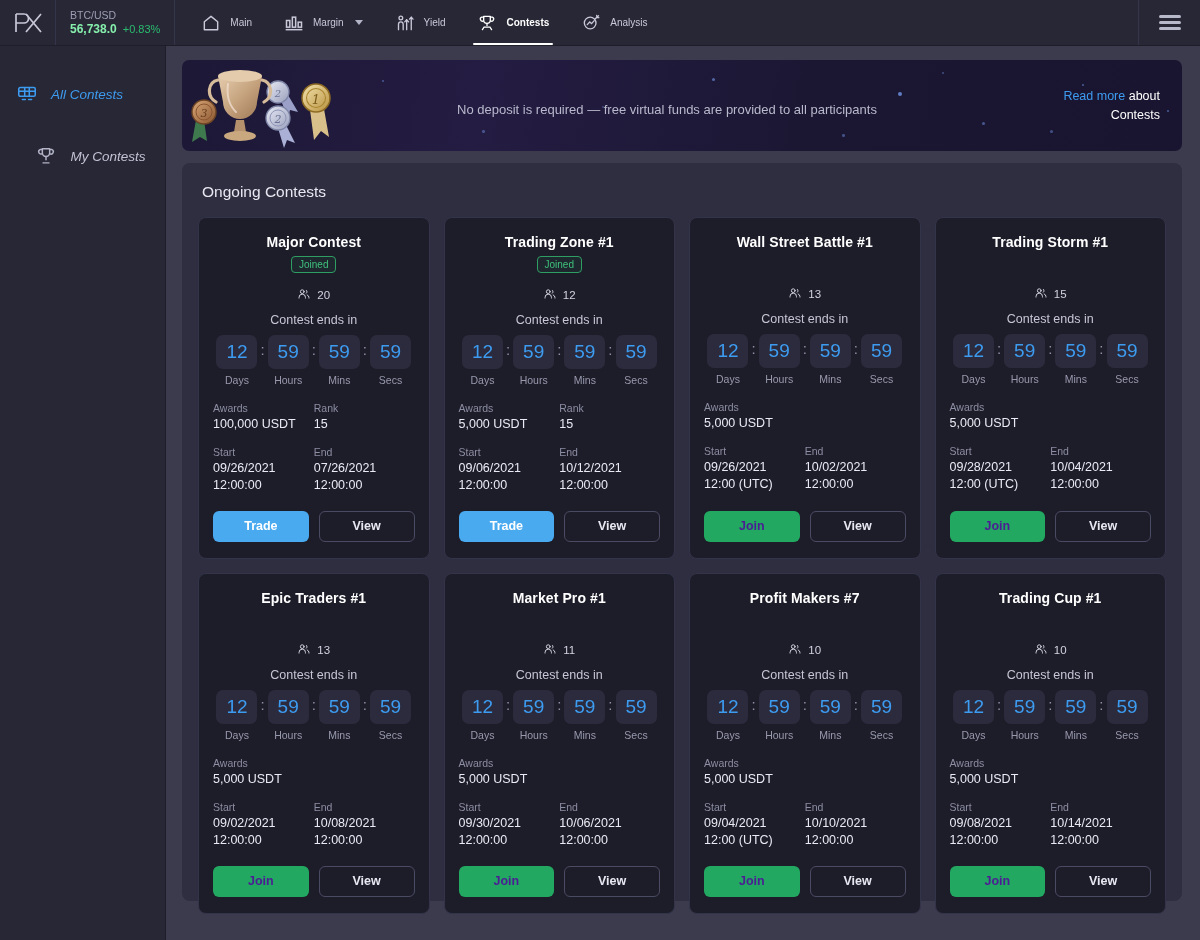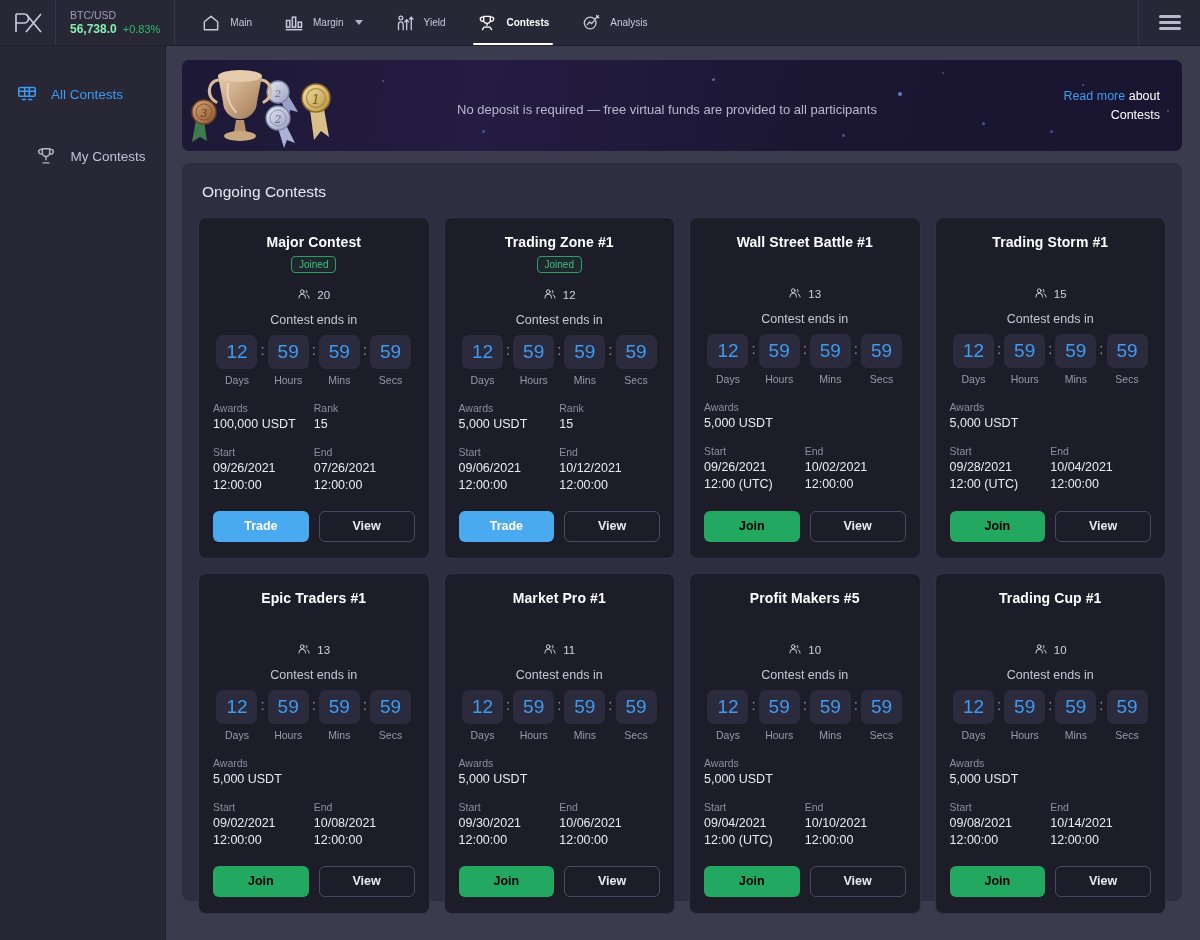--- a/index.html
+++ b/index.html
@@ -50,20 +50,21 @@
   .burger i { display: block; width: 22px; height: 2.6px; background: #b9b9cc; border-radius: 2px; margin: 3.4px 0; }
 
   
   .body { flex: 1; display: flex; min-height: 0; }
 
   
   .sidebar {
     width: 166px; flex: 0 0 166px; background: #272736;
     display: flex; flex-direction: column; padding-top: 26px;
     border-right: 1px solid #1e1e2b;
+    font-style: italic;
   }
   .side-item {
     display: flex; align-items: center; gap: 13px;
     padding: 11px 0 11px 16px; color: #c2c2d4; font-size: 13.5px; cursor: pointer;
   }
   .side-item.active { color: #3d9bf0; }
   .side-item + .side-item { margin-top: 18px; justify-content: center; }
   .side-ico { width: 22px; height: 22px; display: block; flex: 0 0 22px; }
   .side-foot {
     margin-top: auto; display: flex; align-items: center; gap: 14px;
@@ -129,21 +130,21 @@
   .meta-val { color: #eaeaf4; font-size: 12.5px; line-height: 17px; }
   .meta.dates { margin-top: 12px; }
 
   .actions { display: flex; gap: 10px; margin-top: auto; padding-top: 17px; }
   .btn {
     flex: 1; height: 31px; border-radius: 6px; font-size: 12.5px; font-weight: 600;
     display: flex; align-items: center; justify-content: center; cursor: pointer;
     border: 1px solid transparent;
   }
   .btn-trade { background: #4aaaf0; color: #ffffff; }
-  .btn-join { background: #22a860; color: #000000; }
+  .btn-join { background: #22a860; color: #4c1d95; }
   .btn-view { background: transparent; color: #e8e8f2; border-color: #4a4a63; }
 </style>
 </head>
 <body>
 
 <div class="app">
 
   <div class="topbar">
     <div class="logo-cell">
       <svg width="30" height="24" viewBox="0 0 30 24" fill="none" stroke="#c7c7d8" stroke-width="1.7">
@@ -700,21 +701,21 @@
         <div class="meta-val val-et">12:00:00</div>
       </div>
     </div>
     <div class="actions">
       <div class="btn btn-primary btn-join">Join</div>
       <div class="btn btn-view">View</div>
     </div>
   </div>
 
   <div class="card">
-    <div class="card-title">Profit Makers #5</div>
+    <div class="card-title">Profit Makers #7</div>
 
     <div class="members nogap">
       <span>
         <svg width="14" height="14" viewBox="0 0 24 24" fill="none" stroke="#d2d2e0" stroke-width="1.7" stroke-linecap="round">
           <circle cx="9" cy="8" r="3.2"></circle>
                     <path d="M3.5 19 v-1.2 a5.5 5.5 0 0 1 11 0 V19"></path>
           <path d="M16 5.6 a3.1 3.1 0 0 1 0 5.2 M17.5 13.6 a5 5 0 0 1 3 4.6 V19"></path>
         </svg>
       </span>
       <span class="mcount">10</span>

